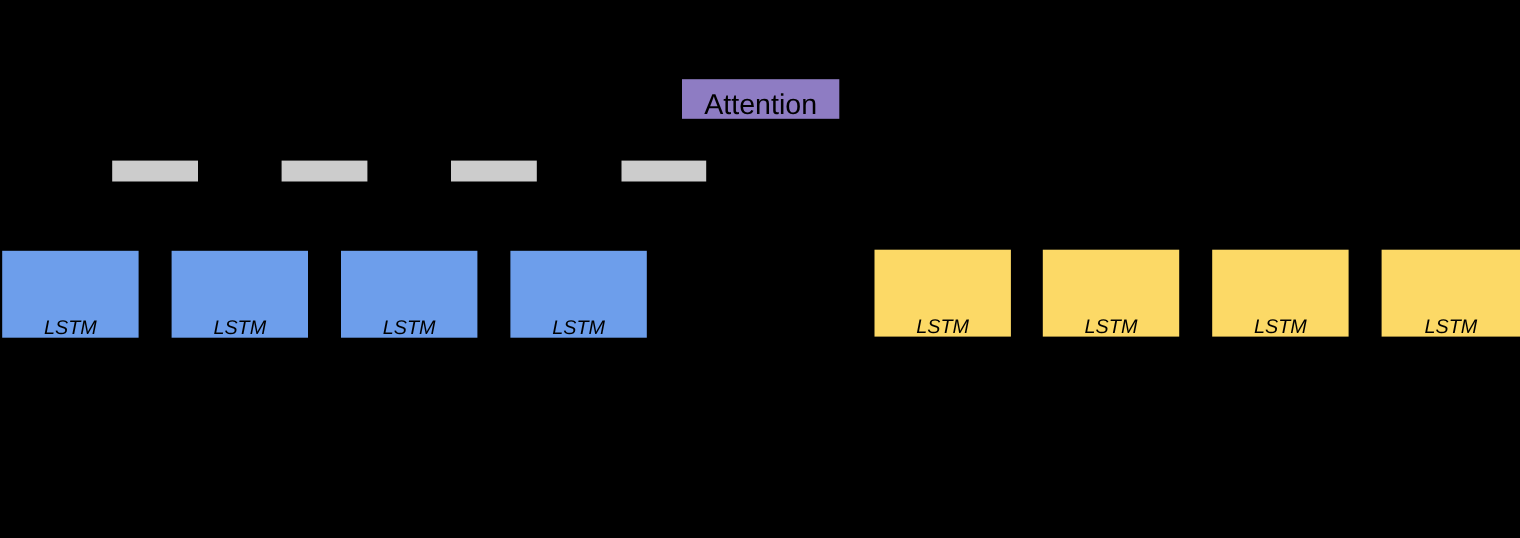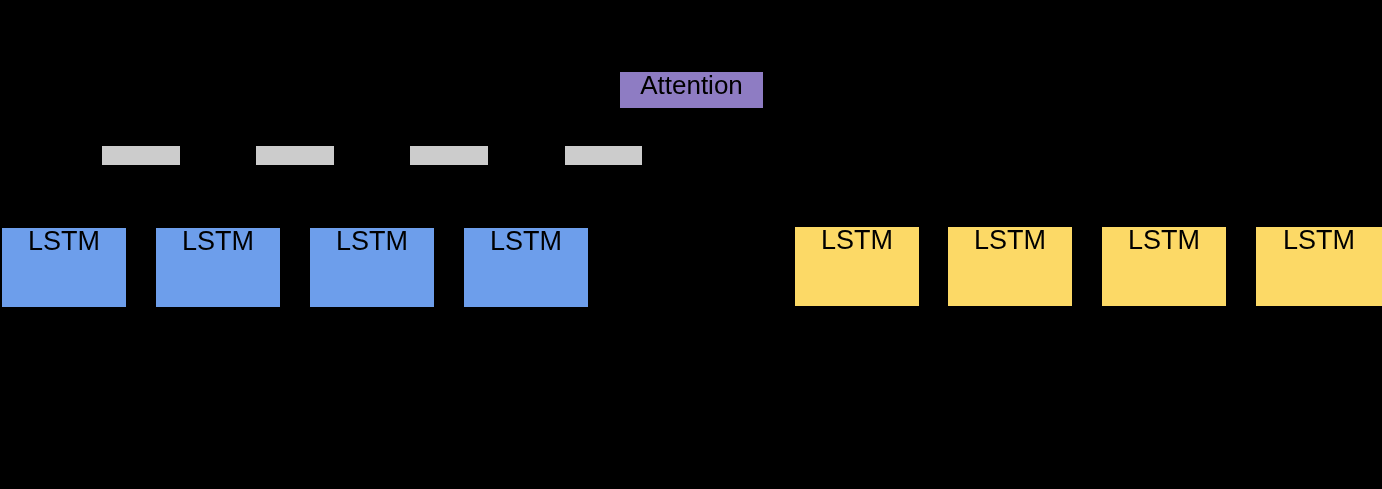--- a/index.html
+++ b/index.html
@@ -13,29 +13,30 @@
     width: 1382px;
     height: 489px;
     background: #000000;
     overflow: hidden;
     font-family: "Liberation Sans", sans-serif;
   }
   .node {
     position: absolute;
     box-sizing: border-box;
     display: flex;
-    align-items: flex-start;
+    align-items: flex-end;
     justify-content: center;
     color: #000000;
     line-height: 1;
     white-space: nowrap;
   }
   .lstm-box {
-    font-size: 27px;
+    font-size: 18px;
     letter-spacing: 0px;
+    font-style: italic;
   }
   .lstm-encoder {
     background: #6d9eeb;
   }
   .lstm-decoder {
     background: #fcd966;
   }
   .attention-box {
     background: #8e7cc3;
     font-size: 26px;

